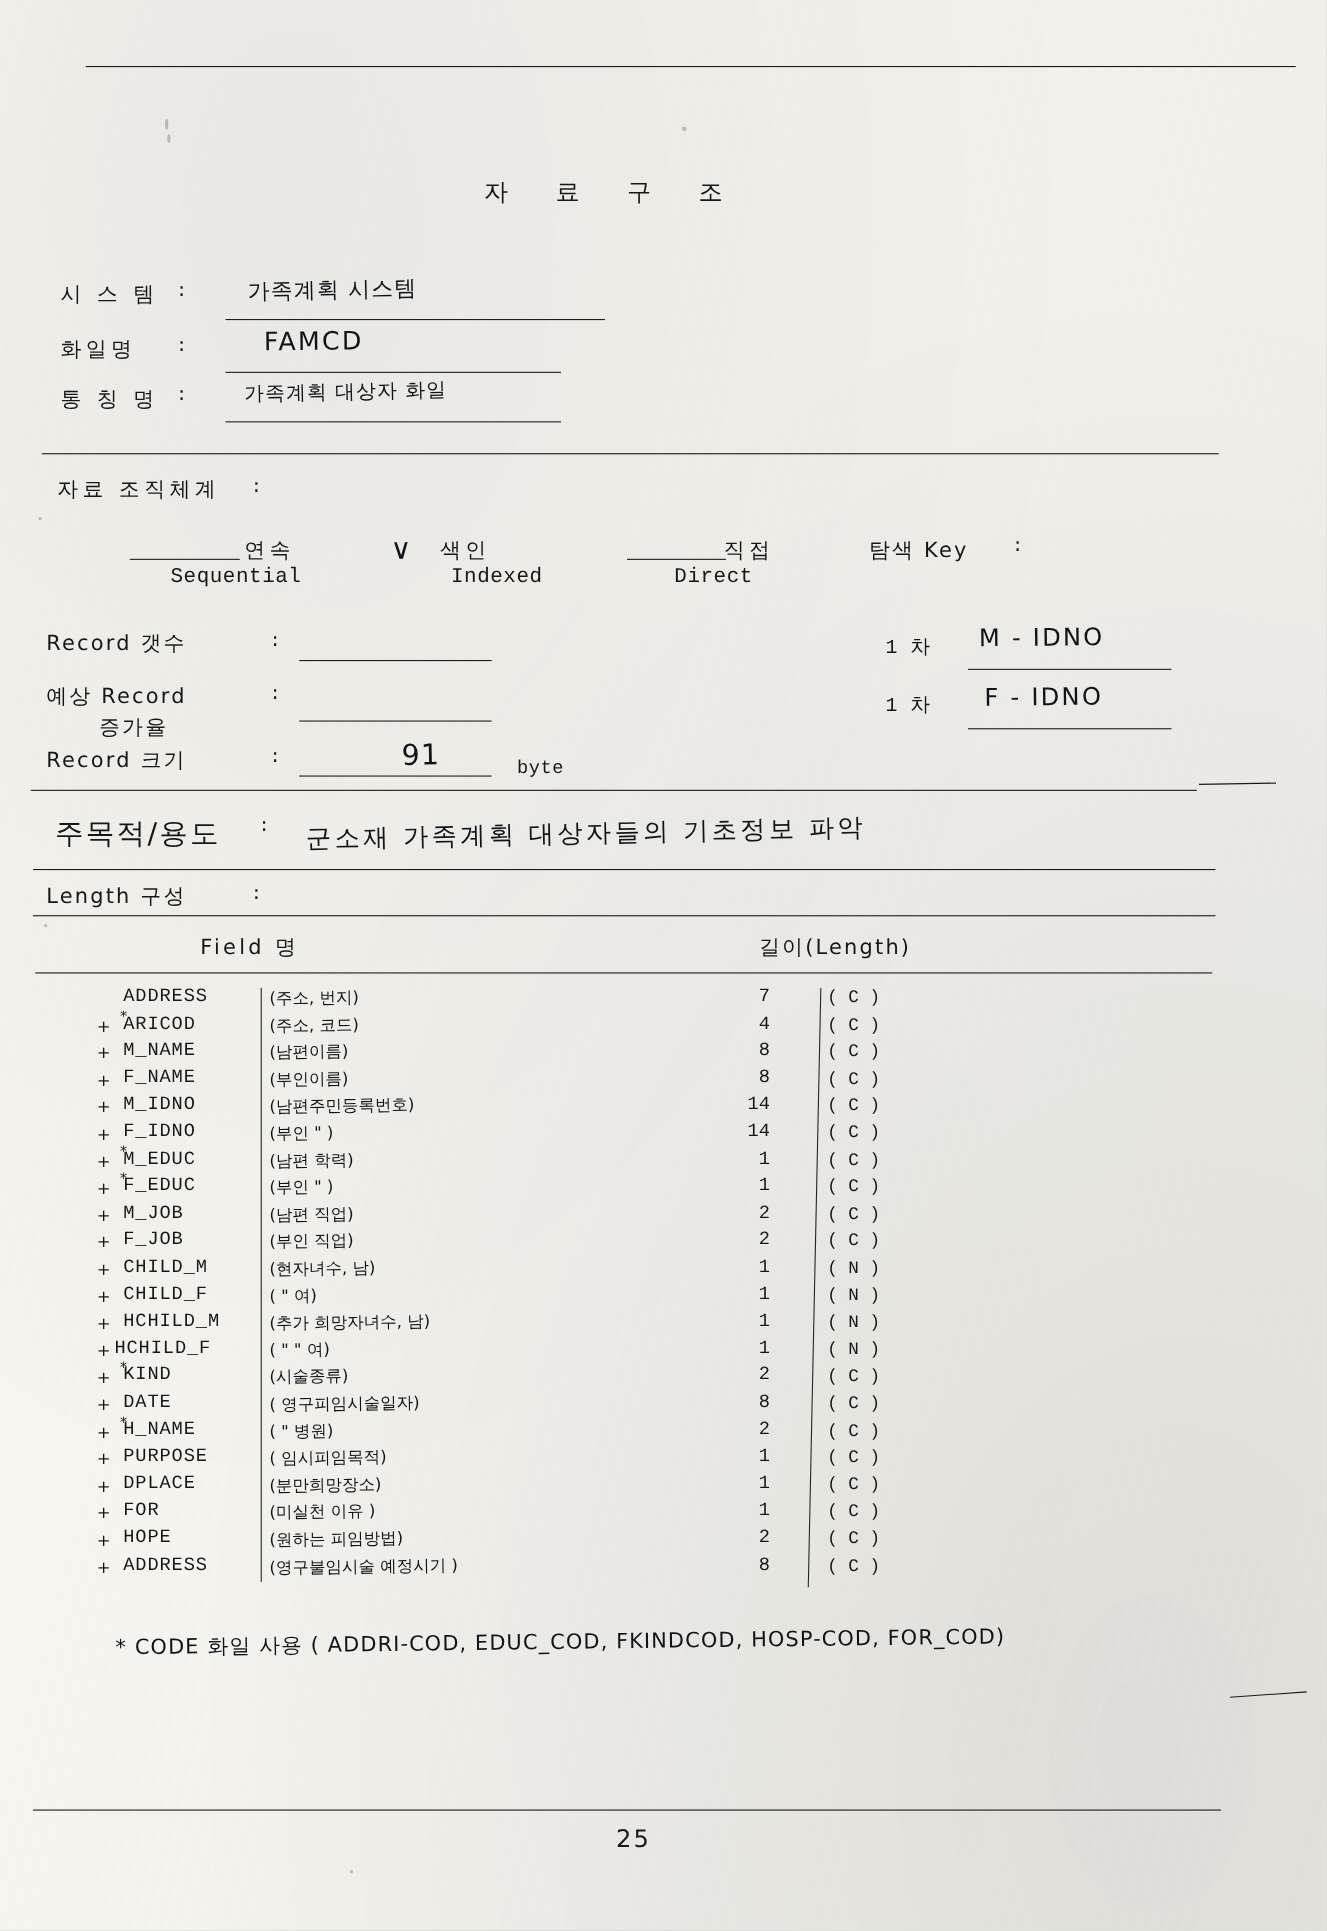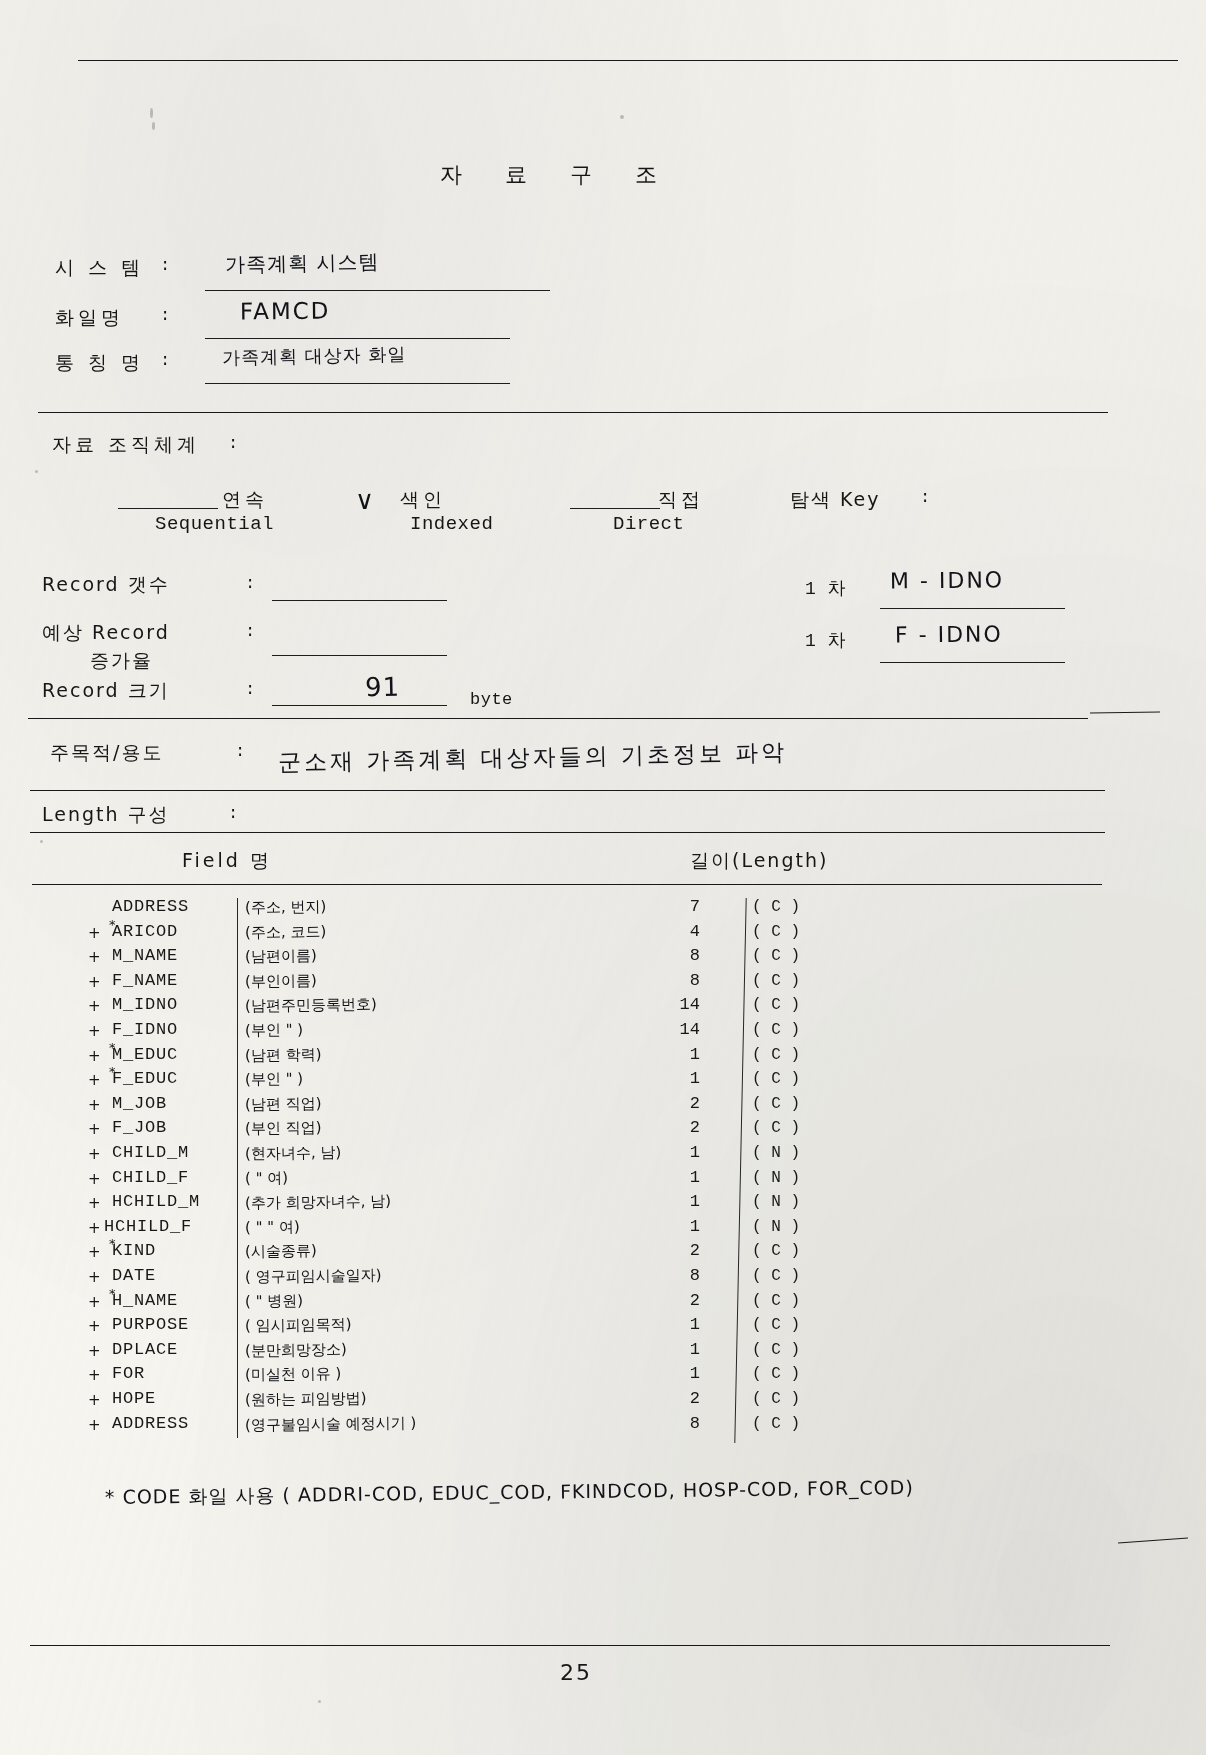--- a/index.html
+++ b/index.html
@@ -191,21 +191,21 @@
   <div class="hand ink2" style="left:890px; top:568px; font-size:22px; letter-spacing:2px;">M - IDNO</div>
   <div class="uline" style="left:880px; top:608px; width:185px;"></div>
 
   <div class="t" style="left:805px; top:628px; font-size:18px;">1 차</div>
   <div class="hand ink2" style="left:895px; top:622px; font-size:22px; letter-spacing:2px;">F - IDNO</div>
   <div class="uline" style="left:880px; top:662px; width:185px;"></div>
 
   <div class="hr" style="left:28px; top:718px; width:1060px;"></div>
   <div class="hr thin" style="left:1090px; top:712px; width:70px; transform:rotate(-1deg);"></div>
 
-  <div class="t k" style="left:50px; top:740px; font-size:19px; letter-spacing:2px;">주목적/용도</div>
+  <div class="t k" style="left:50px; top:740px; font-size:26px; letter-spacing:2px;">주목적/용도</div>
   <div class="t" style="left:235px; top:742px;">:</div>
   <div class="hand" style="left:278px; top:742px; font-size:23px; letter-spacing:3px;">군소재 가족계획 대상자들의 기초정보 파악</div>
 
   <div class="hr" style="left:30px; top:790px; width:1075px;"></div>
 
   <div class="t k" style="left:42px; top:802px; font-size:19px; letter-spacing:2px;">Length 구성</div>
   <div class="t" style="left:228px; top:804px;">:</div>
 
   <div class="hr thin" style="left:30px; top:832px; width:1075px;"></div>
 

